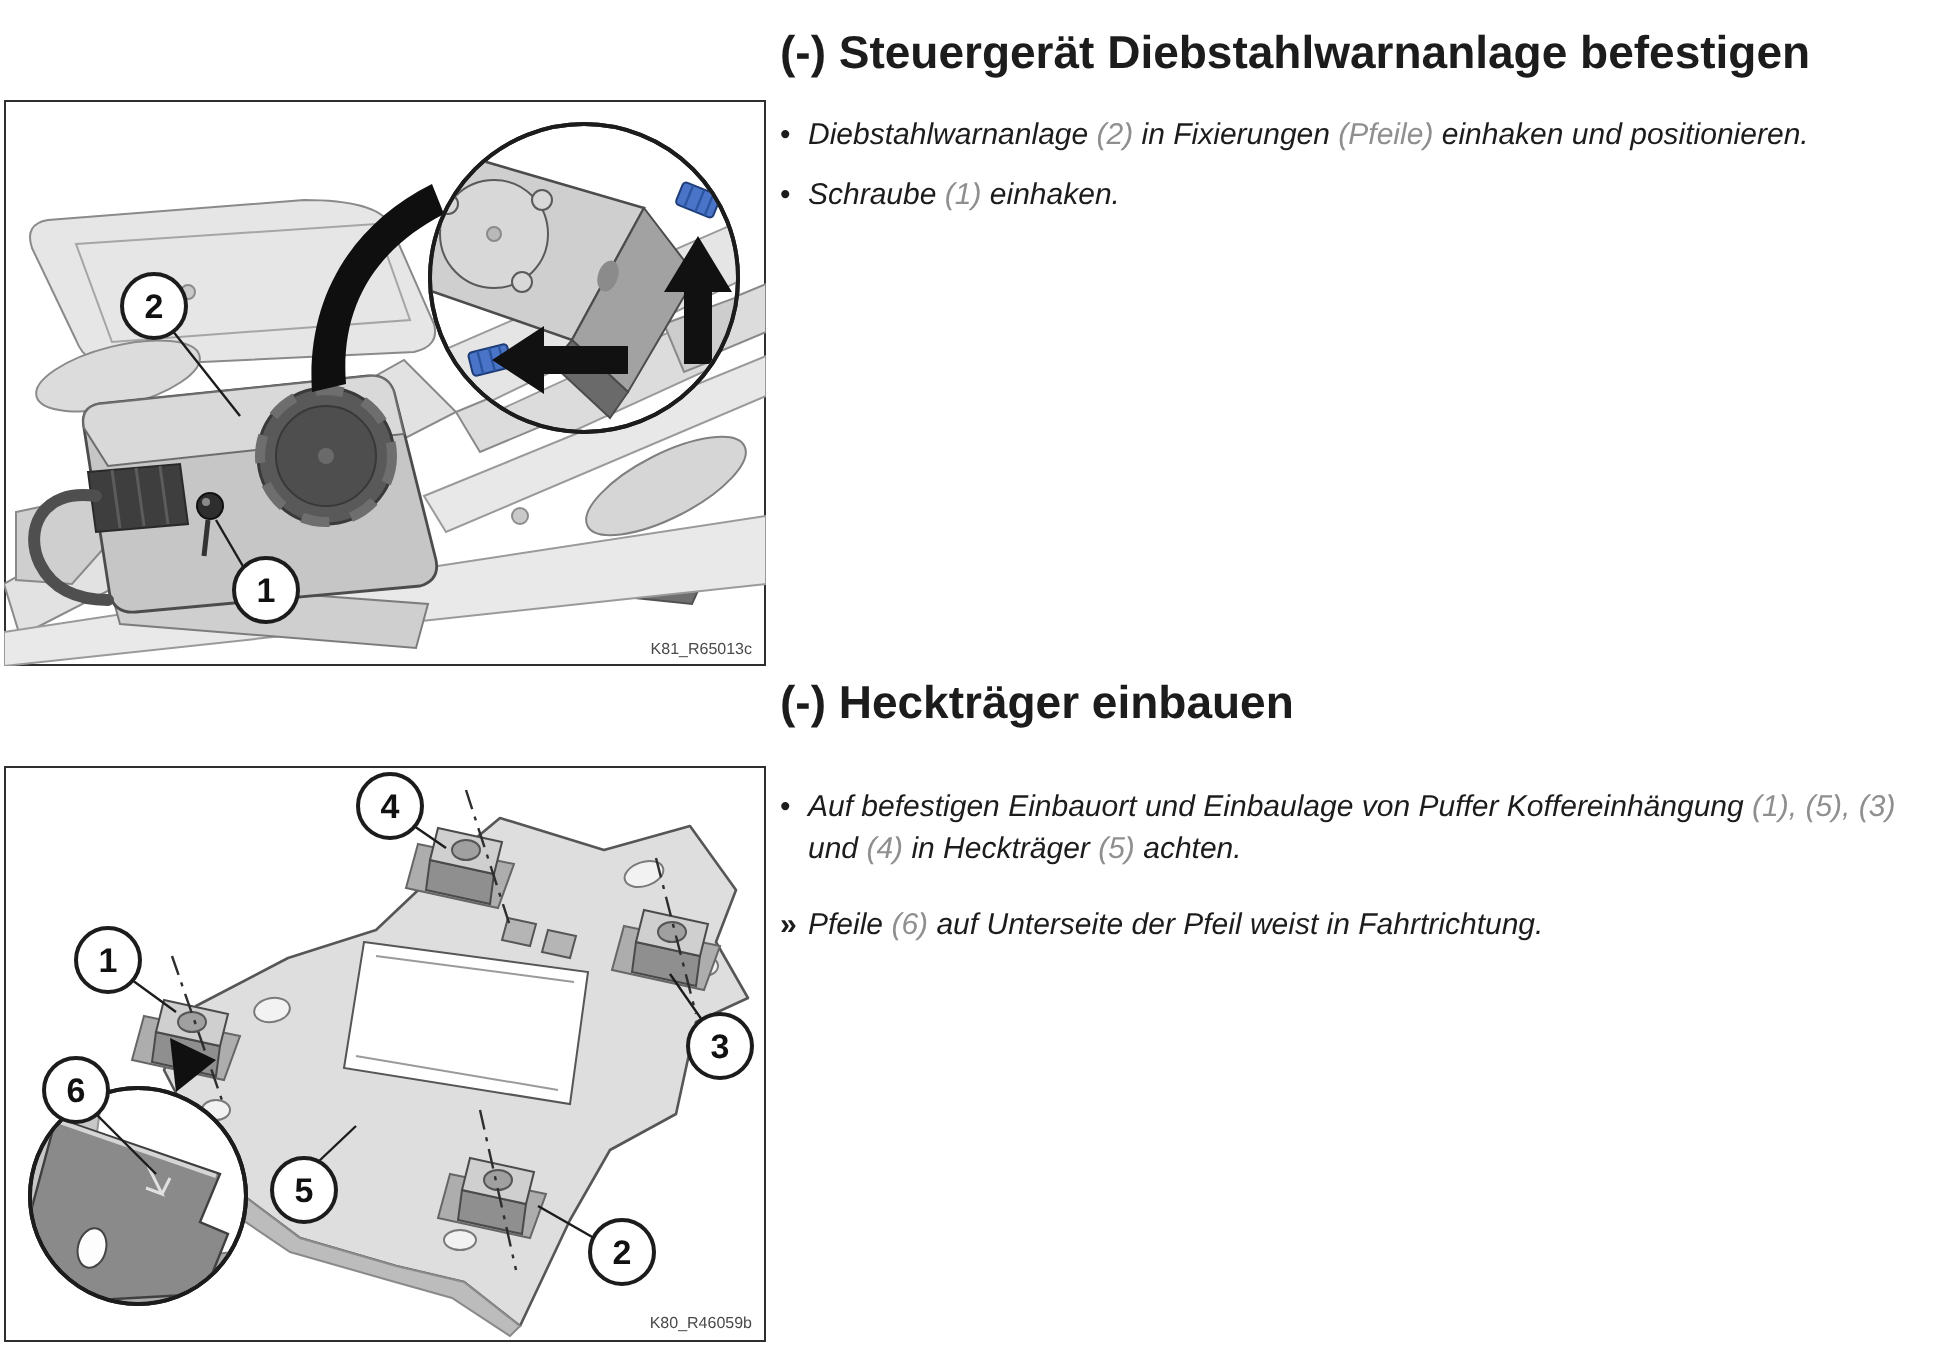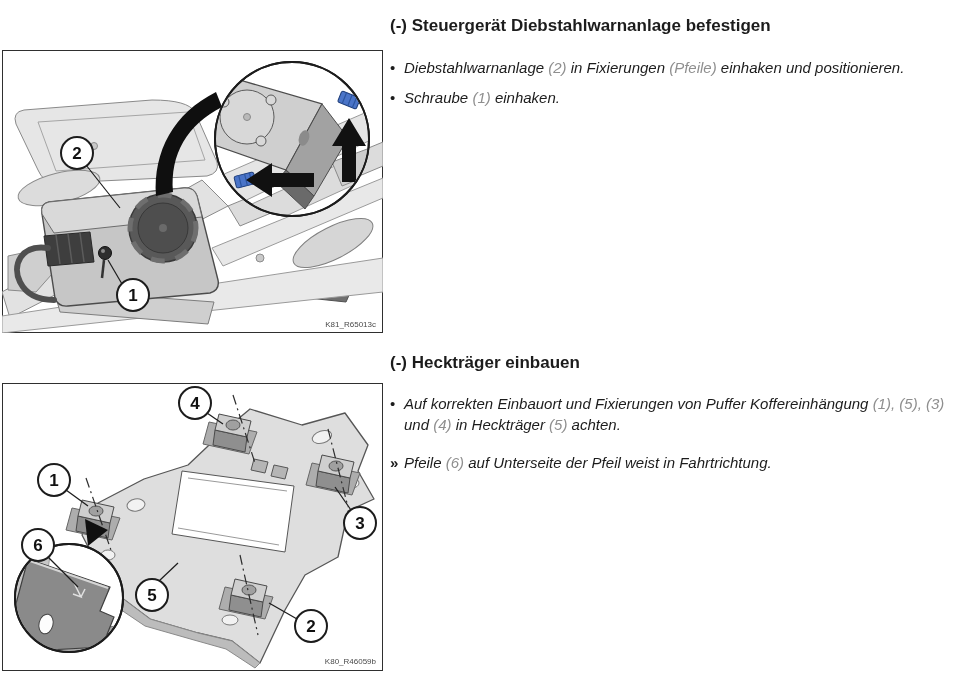--- a/index.html
+++ b/index.html
@@ -7,21 +7,21 @@
     position:relative; width:978px; height:683px; background:#ffffff;
     font-family:"Liberation Sans", sans-serif; color:#1c1c1c; overflow:hidden;
   }
   .figure {
     position:absolute; left:2px; width:381px; display:block;
   }
   .fig1 { top:50px; height:283px; }
   .fig2 { top:383px; height:288px; }
   .text-col { position:absolute; left:390px; top:0; width:588px; }
   .heading {
-    position:absolute; left:0; font-size:17px; font-weight:bold;
+    position:absolute; left:0; font-size:23px; font-weight:bold;
     color:#1c1c1c; line-height:22px; white-space:nowrap;
   }
   .bullet {
     position:absolute; left:0; display:flex; align-items:flex-start;
     font-size:15px; line-height:21px; color:#1c1c1c;
   }
   .bullet .marker { width:14px; flex:0 0 14px; font-size:15px; }
   .bullet .marker.result { font-weight:bold; letter-spacing:-1px; }
   .bullet .content { flex:1 1 auto;font-style:italic; }
   .bullet .content.narrow { max-width:552px; }
@@ -228,25 +228,25 @@
     <div class="bullet" style="top:57px">
       <span class="marker">•</span>
       <span class="content"><span>Diebstahlwarnanlage </span><span class="ref">(2)</span><span> in Fixierungen </span><span class="ref">(Pfeile)</span><span> einhaken und positionieren.</span></span>
     </div>
 
     <div class="bullet" style="top:87px">
       <span class="marker">•</span>
       <span class="content"><span>Schraube </span><span class="ref">(1)</span><span> einhaken.</span></span>
     </div>
 
-    <div class="heading" style="top:352px">(-) Heckträger einbauen</div>
+    <div class="heading" style="top:340px">(-) Heckträger einbauen</div>
 
     <div class="bullet" style="top:393px">
       <span class="marker">•</span>
-      <span class="content narrow"><span>Auf korrekten Einbauort und Fixierungen von Puffer Koffereinhängung </span><span class="ref">(1),</span><span> </span><span class="ref">(5), (3)</span><span> und </span><span class="ref">(4)</span><span> in Heckträger </span><span class="ref">(5)</span><span> achten.</span></span>
+      <span class="content narrow"><span>Auf befestigen Einbauort und Einbaulage von Puffer Koffereinhängung </span><span class="ref">(1),</span><span> </span><span class="ref">(5), (3)</span><span> und </span><span class="ref">(4)</span><span> in Heckträger </span><span class="ref">(5)</span><span> achten.</span></span>
     </div>
 
     <div class="bullet" style="top:452px">
       <span class="marker result">»</span>
       <span class="content"><span>Pfeile </span><span class="ref">(6)</span><span> auf Unterseite der Pfeil weist in Fahrtrichtung.</span></span>
     </div>
 
   </div>
 </div>
 

